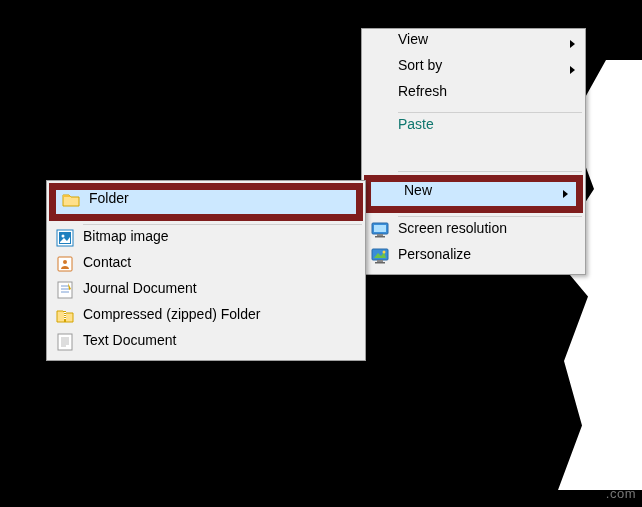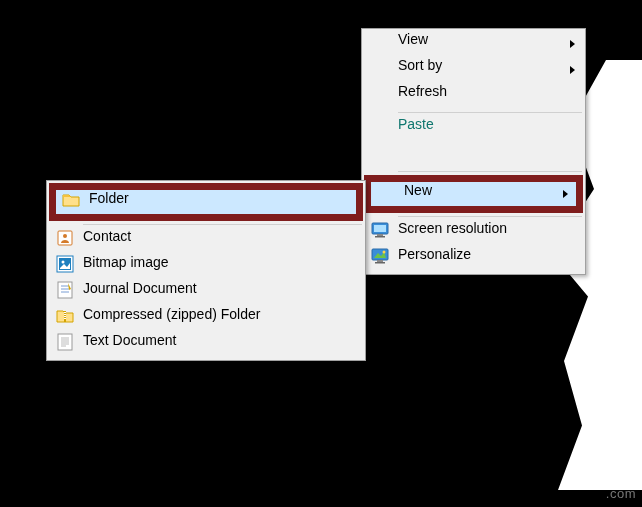--- a/index.html
+++ b/index.html
@@ -81,37 +81,37 @@
           <path d="M1 3h6l2 2h8v9H1z" fill="#ffe08a" stroke="#d4a400"></path>
           <path d="M1 3h6l2 2H1z" fill="#f5c23e"></path>
         </svg>
     </span>
     <span>Folder</span>
   </div>
   <div class="sep"></div>
   <div class="item">
     <span class="iconcell">
       <svg width="18" height="18">
-          <rect x="2" y="2" width="14" height="14" rx="1" fill="#fff" stroke="#d47a2a"></rect>
-          <circle cx="9" cy="7" r="2" fill="#d47a2a"></circle>
-          <path d="M5 14c0-2 2-3 4-3s4 1 4 3z" fill="#d47a2a"></path>
-        </svg>
-    </span>
-    <span>Contact</span>
-  </div>
-  <div class="item">
-    <span class="iconcell">
-      <svg width="18" height="18">
           <rect x="1" y="1" width="16" height="16" fill="#fff" stroke="#1e7fbf"></rect>
           <rect x="3" y="3" width="12" height="12" fill="#1e7fbf"></rect>
           <circle cx="7" cy="7" r="1.5" fill="#fff"></circle>
           <path d="M4 13 L8 9 L11 12 L14 8 L14 14 L4 14 Z" fill="#fff"></path>
         </svg>
     </span>
     <span>Bitmap image</span>
+  </div>
+  <div class="item">
+    <span class="iconcell">
+      <svg width="18" height="18">
+          <rect x="2" y="2" width="14" height="14" rx="1" fill="#fff" stroke="#d47a2a"></rect>
+          <circle cx="9" cy="7" r="2" fill="#d47a2a"></circle>
+          <path d="M5 14c0-2 2-3 4-3s4 1 4 3z" fill="#d47a2a"></path>
+        </svg>
+    </span>
+    <span>Contact</span>
   </div>
   <div class="item">
     <span class="iconcell">
       <svg width="16" height="18">
           <rect x="1" y="1" width="14" height="16" fill="#fff" stroke="#999"></rect>
           <line x1="4" y1="5" x2="12" y2="5" stroke="#7a9ed4"></line>
           <line x1="4" y1="8" x2="12" y2="8" stroke="#7a9ed4"></line>
           <line x1="4" y1="11" x2="12" y2="11" stroke="#7a9ed4"></line>
           <path d="M11 2 L14 8 L12 9 Z" fill="#d4a400"></path>
         </svg>

